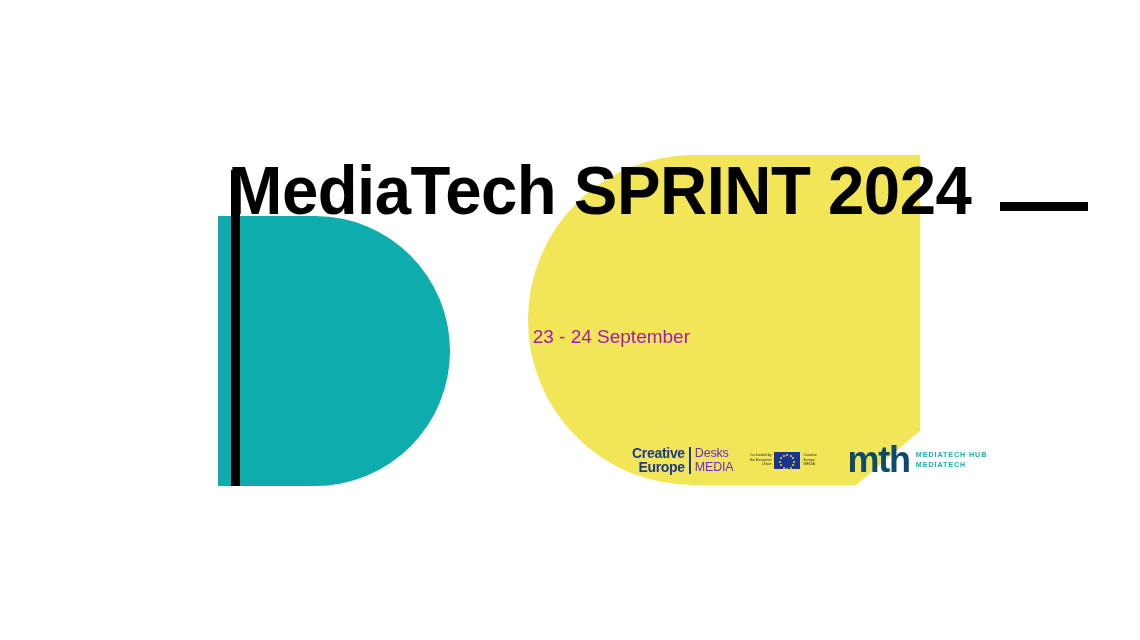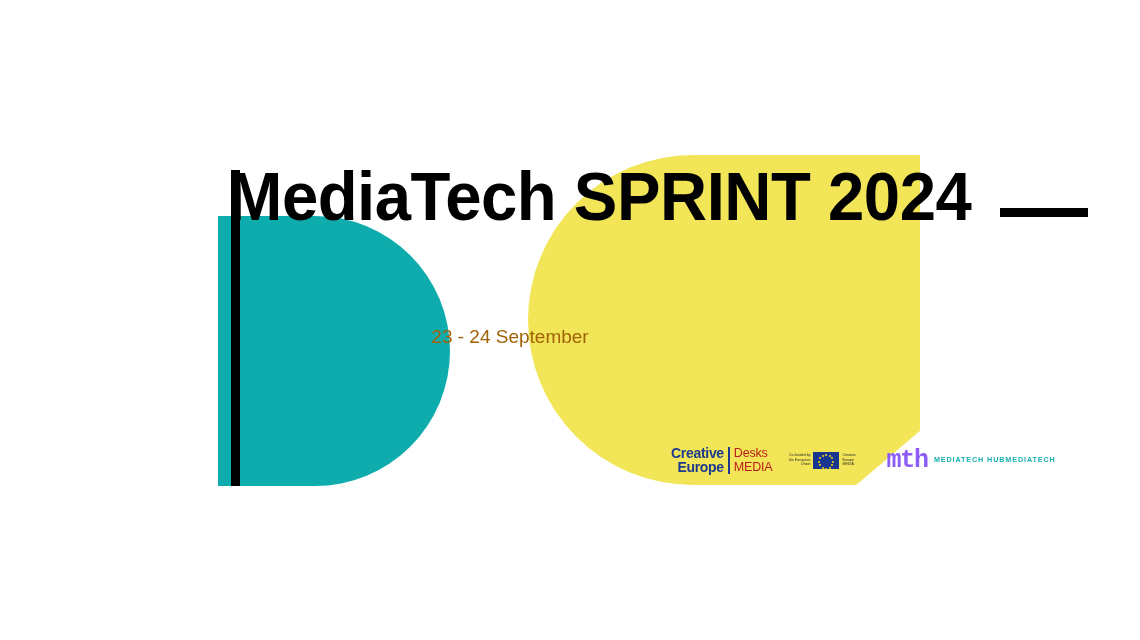--- a/index.html
+++ b/index.html
@@ -72,21 +72,21 @@
     width: 66px;
     height: 56px;
     background: #ffffff;
     clip-path: polygon(100% 0, 100% 100%, 0 100%);
   }
 
   
   .title-row {
     position: absolute;
     left: 228px;
-    top: 164px;
+    top: 158px;
     display: flex;
     align-items: flex-end;
     white-space: nowrap;
   }
   .title {
     font-family: "Liberation Sans Narrow", "Liberation Sans", sans-serif;
     font-weight: 700;
     font-size: 68px;
     line-height: 0.95;
     letter-spacing: -0.5px;
@@ -101,35 +101,34 @@
     margin-bottom: 12px;
     margin-left: -2px;
   }
 
   
   .date-block {
     position: absolute;
     left: 330px;
     top: 322px;
     width: 360px;
-    text-align: center;
-    color: #a16207;
+    text-align: right;
+    color: #a21caf;
     font-size: 19px;
     line-height: 1.55;
   }
 
   
   .logo-strip {
     position: absolute;
     left: 632px;
     top: 440px;
     display: flex;
     gap: 8px;
     height: 40px;
-    margin-left: 39px;
   }
 
   
   .ce-logo {
     display: flex;
     align-items: center;
     gap: 4px;
   }
   .ce-words {
     display: flex;
@@ -144,21 +143,21 @@
   }
   .ce-divider {
     width: 2px;
     height: 27px;
     background: #1d3a8f;
   }
   .ce-desks {
     display: flex;
     flex-direction: column;
     font-family: "Liberation Sans", sans-serif;
-    color: #b91c1c;
+    color: #6d28d9;
     font-size: 12.5px;
     line-height: 1.12;
     letter-spacing: -0.2px;
   }
 
   
   .eu-logo {
     display: flex;
     align-items: center;
     gap: 3px;
@@ -192,30 +191,30 @@
   }
 
   
   .mth-logo {
     display: flex;
     align-items: center;
     gap: 6px;
     margin-left: 6px;
   }
   .mth-mark {
-    font-family: Liberation Mono, monospace;
+    font-family: Liberation Sans, sans-serif;
     font-weight: 700;
-    font-size: 25px;
+    font-size: 36px;
     line-height: 1;
-    color: #8b5cf6;
+    color: #0c4a6e;
     letter-spacing: -1.2px;
   }
   .mth-words {
     display: flex;
-    flex-direction: row;
+    flex-direction: column;
     font-family: "Liberation Sans", sans-serif;
     font-size: 7.2px;
     line-height: 1.35;
     letter-spacing: 0.9px;
     color: #17B0AE;
     font-weight: 600;
   }
 </style>
 </head>
 <body>

